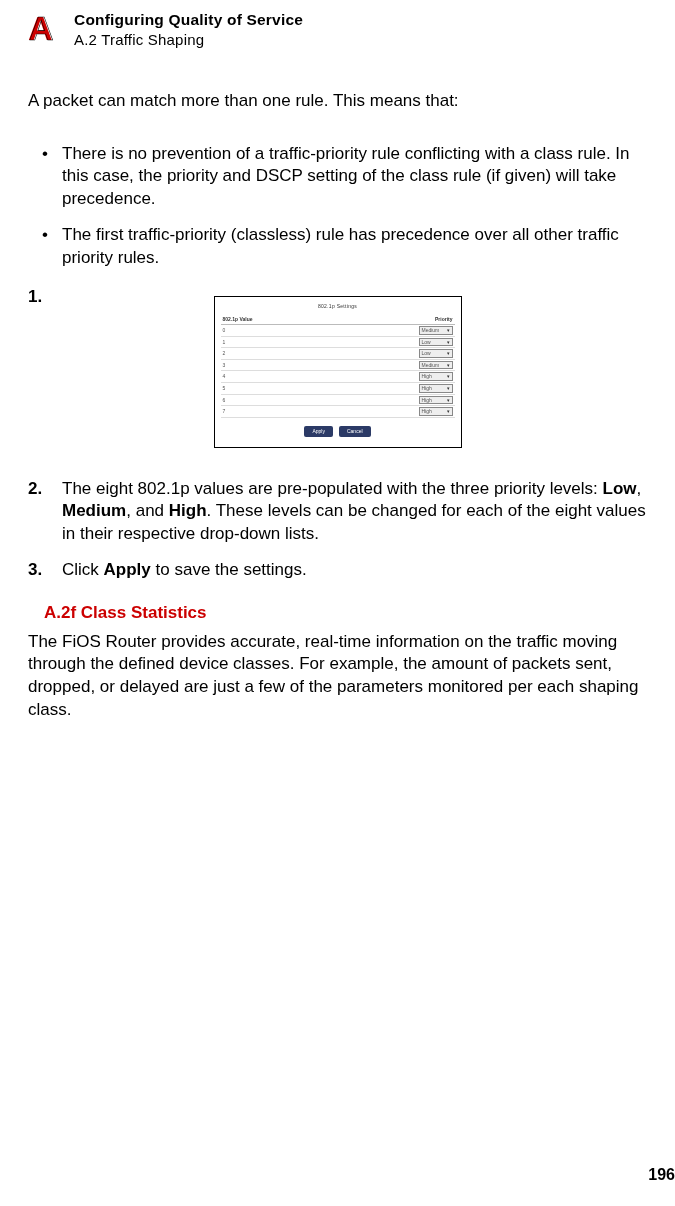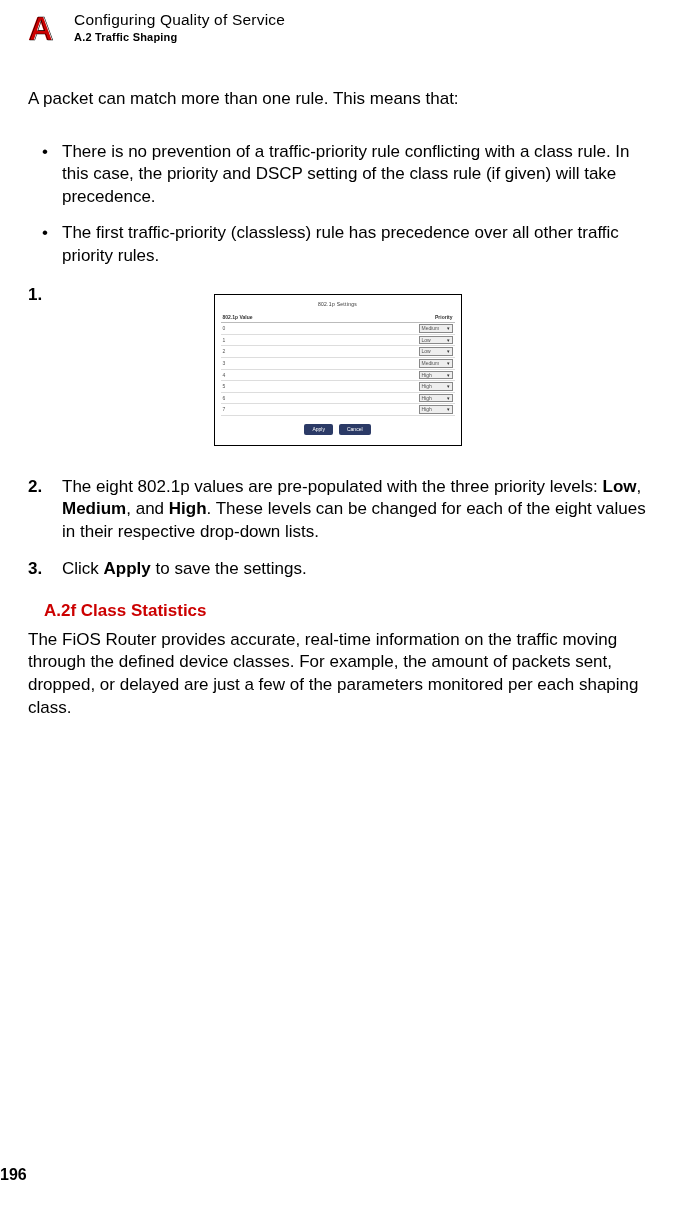--- a/index.html
+++ b/index.html
@@ -24,27 +24,27 @@
     position: relative;
     flex-shrink: 0;
     margin-top: 2px;
   }
   .letter-a svg { display: block; }
   .header-text {
     padding-top: 2px;
   }
   .hdr-title {
     font-size: 15.5px;
-    font-weight: 400;
+    font-weight: 700;
     letter-spacing: 0.2px;
     line-height: 1.35;
   }
   .hdr-sub {
-    font-size: 11px;
-    font-weight: 700;
+    font-size: 15px;
+    font-weight: 400;
     letter-spacing: 0.2px;
   }
   .body {
     font-size: 17px;
     line-height: 1.33;
   }
   .intro { margin-bottom: 30px; }
   .bullets { list-style: none; margin: 0 0 16px 0; }
   .bullets li {
     position: relative;
@@ -140,21 +140,21 @@
     color: #fff;
     font-size: 5px;
     padding: 2px 8px;
     border-radius: 2px;
   }
   .pagenum {
     position: absolute;
     bottom: 22px;
     left: 0;
     right: 0;
-    text-align: left;
+    text-align: right;
     font-weight: 700;
     font-size: 16px;
   }
 </style>
 </head>
 <body>
 
 <div class="header-block">
   <div class="letter-a">
     <svg viewBox="0 0 36 36" width="36" height="36">

